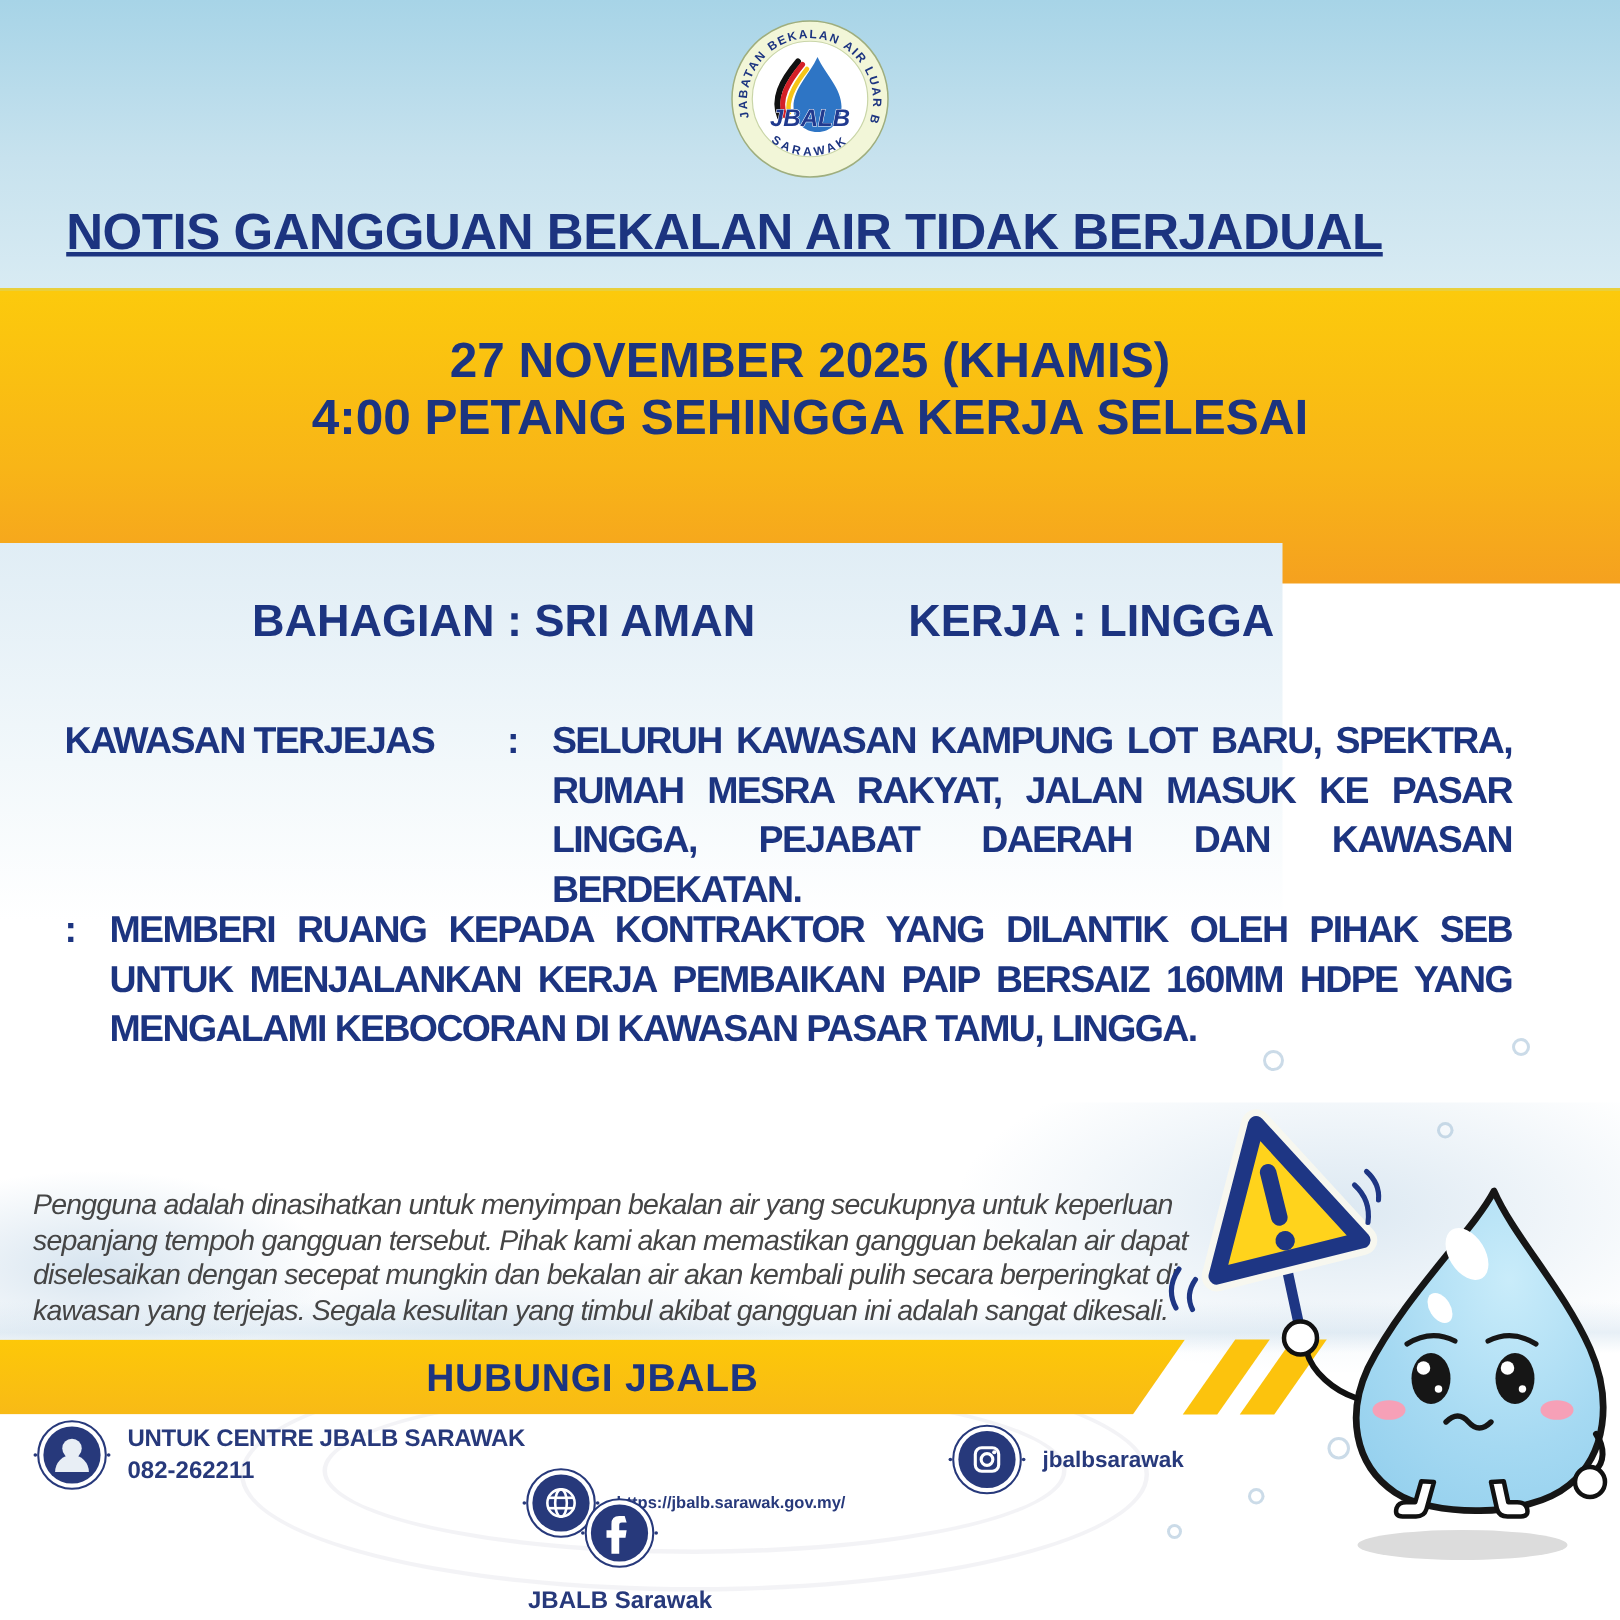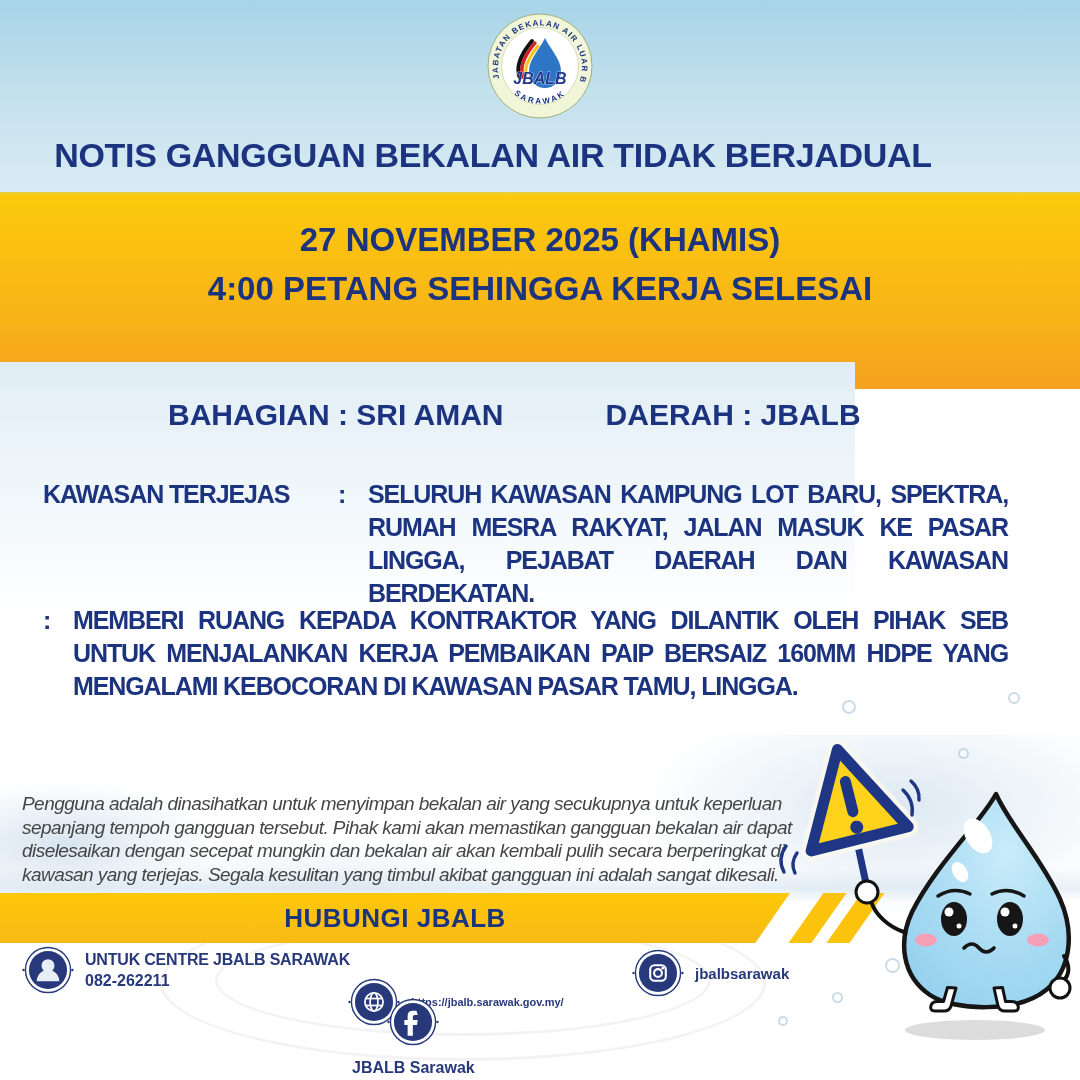--- a/index.html
+++ b/index.html
@@ -4,28 +4,28 @@
 <style>
   html,body{margin:0;padding:0;background:#888;}
   #poster{
     position:relative;width:1080px;height:1080px;margin:0 auto;overflow:hidden;
     background:#ffffff;font-family:"Liberation Sans",sans-serif;
   }
   
   .top-section{position:absolute;left:0;top:0;width:1080px;height:192px;
     background:linear-gradient(180deg,#a7d4e7 0%,#c7e2ee 55%,#d8ebf3 100%);}
   .logo{position:absolute;left:487px;top:13px;width:106px;height:106px;}
-  .main-title{position:absolute;left:14px;top:136px;width:958px;text-align:center;
-    font-size:34px;font-weight:bold;color:#1c3480;letter-spacing:-0.3px;}
+  .main-title{position:absolute;left:4px;top:136px;width:958px;text-align:center;
+    font-size:34px;font-weight:bold;color:#1c3480;letter-spacing:-0.3px;text-decoration:underline;}
   
   .date-banner{position:absolute;left:0;top:192px;width:1080px;height:197px;
     background:linear-gradient(180deg,#fcca0c 0%,#f8b517 60%,#f5a11f 100%);
     border-top:2px solid #e9cf3b;box-sizing:border-box;text-align:center;color:#1c3480;}
   .date-line{margin-top:27px;font-size:33px;font-weight:bold;}
-  .time-line{margin-top:11px;font-size:33px;font-weight:bold;}
+  .time-line{font-size:33px;font-weight:bold;}
   
   .mid-section{position:absolute;left:0;top:362px;width:855px;height:420px;
     background:linear-gradient(180deg,#e0edf5 0%,#f2f8fb 35%,#ffffff 60%);}
   .region-row{position:absolute;left:168px;top:36px;display:flex;gap:102px;
     font-size:30px;font-weight:bold;color:#1c3480;white-space:nowrap;}
   .info-row{position:absolute;left:43px;width:965px;display:flex;
     color:#1c3480;font-weight:bold;font-size:25px;letter-spacing:-1.1px;line-height:33px;}
   .row-kawasan{top:116px;}
   .row-huraian{top:242px;}
   .info-label{width:295px;flex:none;}
@@ -107,21 +107,21 @@
   </div>
 
   <div class="date-banner">
     <div class="date-line">27 NOVEMBER 2025 (KHAMIS)</div>
     <div class="time-line">4:00 PETANG SEHINGGA KERJA SELESAI</div>
   </div>
 
   <div class="mid-section">
     <div class="region-row">
       <span>BAHAGIAN : SRI AMAN</span>
-      <span>DAERAH : JBALB</span>
+      <span>KERJA : LINGGA</span>
     </div>
     <div class="info-row row-kawasan">
       <div class="info-label">KAWASAN TERJEJAS</div>
       <div class="info-colon">:</div>
       <div class="info-text">SELURUH KAWASAN KAMPUNG LOT BARU, SPEKTRA, RUMAH MESRA RAKYAT, JALAN MASUK KE PASAR LINGGA, PEJABAT DAERAH DAN KAWASAN BERDEKATAN.</div>
     </div>
     <div class="info-row row-huraian">
       <div class="info-colon">:</div>
       <div class="info-text">MEMBERI RUANG KEPADA KONTRAKTOR YANG DILANTIK OLEH PIHAK SEB UNTUK MENJALANKAN KERJA PEMBAIKAN PAIP BERSAIZ 160MM HDPE YANG MENGALAMI KEBOCORAN DI KAWASAN PASAR TAMU, LINGGA.</div>
     </div>

